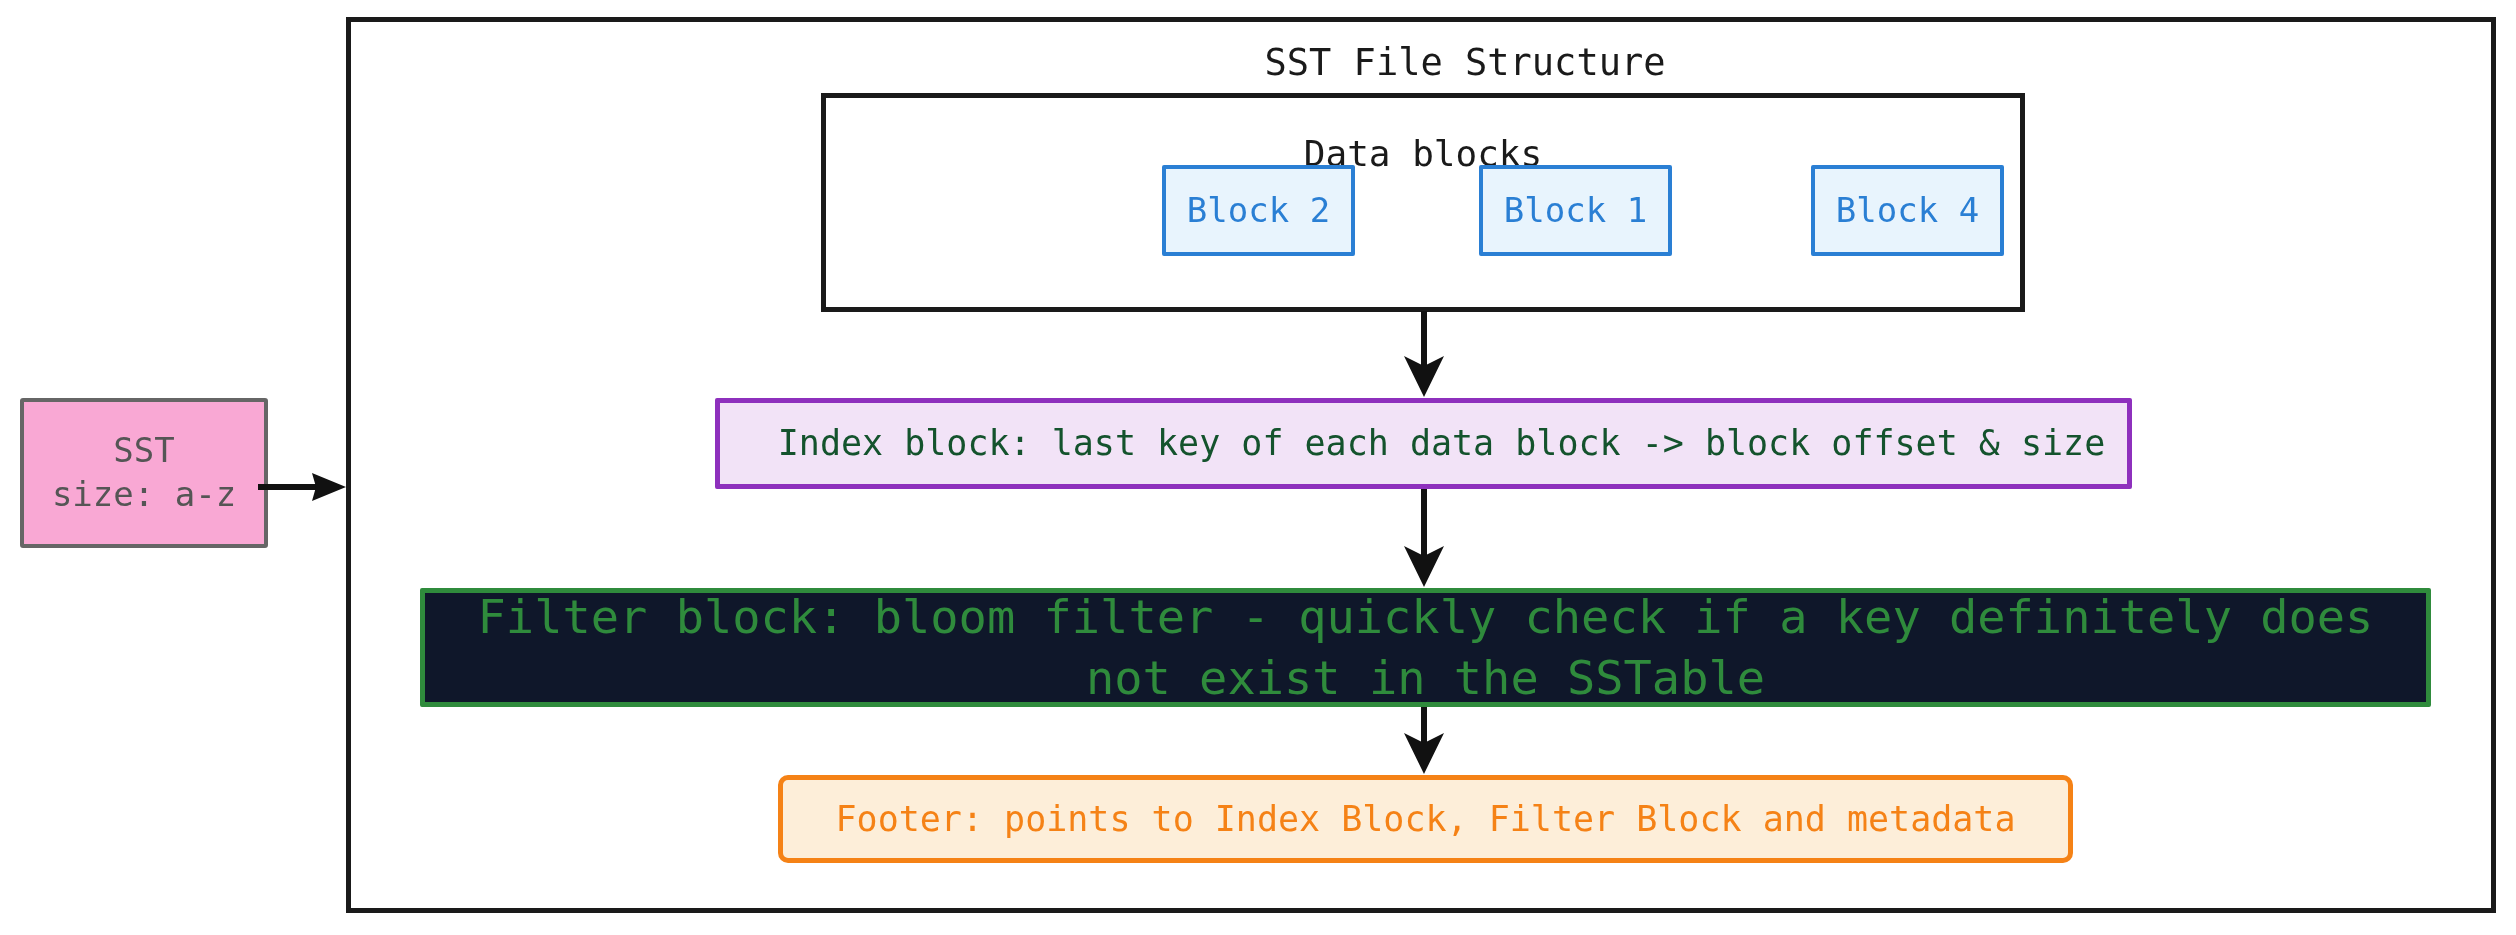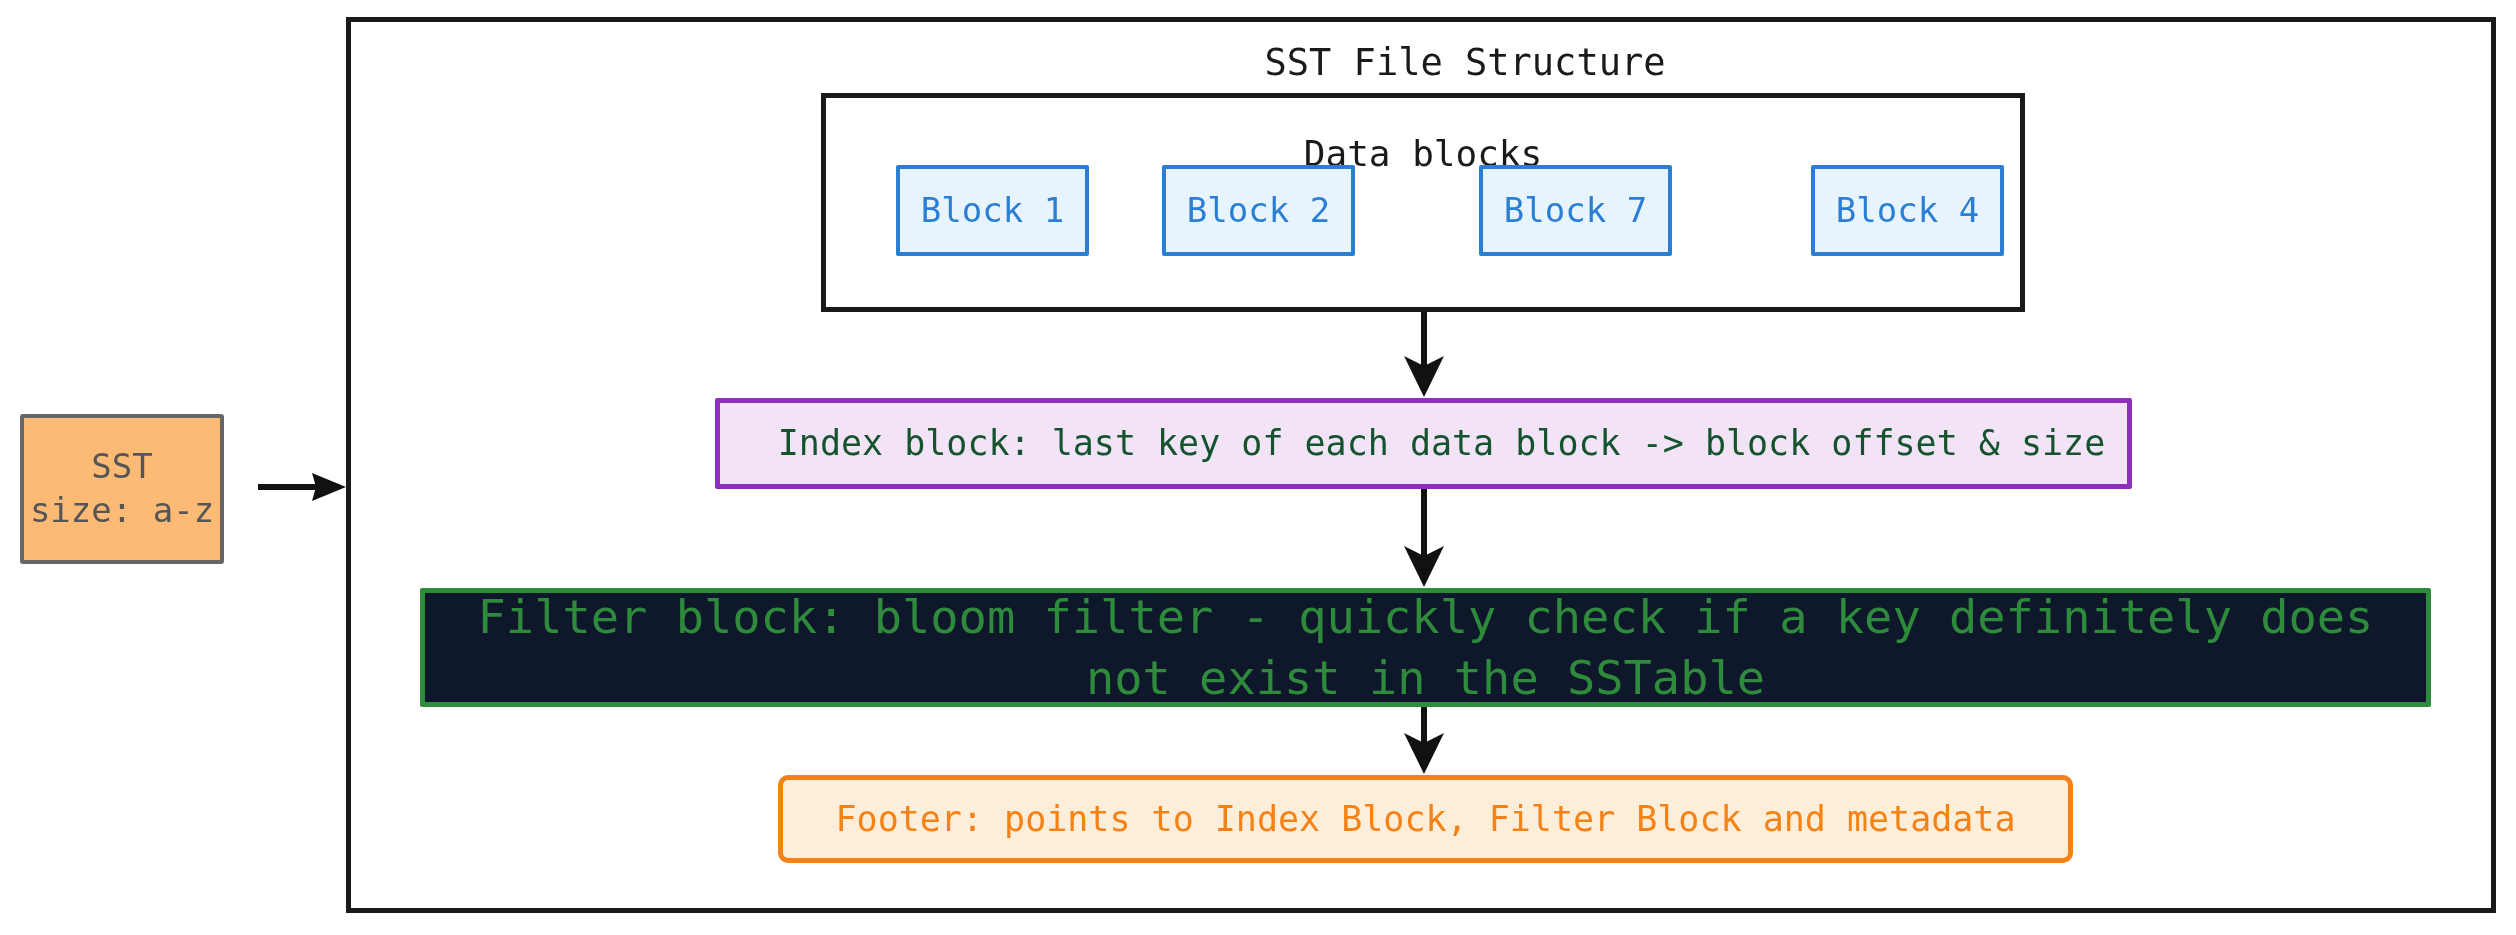--- a/index.html
+++ b/index.html
@@ -27,24 +27,24 @@
     display: flex;
     align-items: center;
     justify-content: center;
     text-align: center;
     line-height: 1.28;
   }
 
   
   #sst-source {
     left: 20px;
-    top: 414px;
-    width: 204px;
+    top: 398px;
+    width: 248px;
     height: 150px;
-    background: #fdba74;
+    background: #f9a8d4;
     border: 4px solid #666666;
     border-radius: 3px;
     color: #555555;
     font-size: 34px;
     flex-direction: column;
   }
   #sst-source .line {
     display: block;
     white-space: pre;
   }
@@ -184,23 +184,22 @@
     <span class="line">SST</span>
     <span class="line">size: a-z</span>
   </div>
 
   <div class="node" id="sst-file-structure">
     <div id="sst-file-structure-title">SST File Structure</div>
   </div>
 
   <div class="node" id="data-blocks-group">
     <div id="data-blocks-title">Data blocks</div>
-    <div class="data-block" id="data-block-1">Block 1</div>
     <div class="data-block" id="data-block-2">Block 2</div>
-    <div class="data-block" id="data-block-3">Block 7</div>
+    <div class="data-block" id="data-block-3">Block 1</div>
     <div class="data-block" id="data-block-4">Block 4</div>
   </div>
 
   <div class="node" id="index-block">
     <span>Index block: last key of each data block -&gt; block offset &amp; size</span>
   </div>
 
   <div class="node" id="filter-block">
     <span id="filter-block-label">Filter block: bloom filter - quickly check if a key definitely does not exist in the SSTable</span>
   </div>

